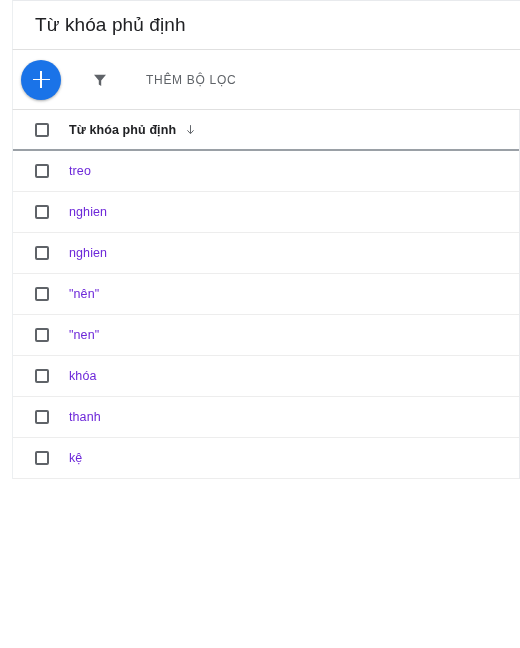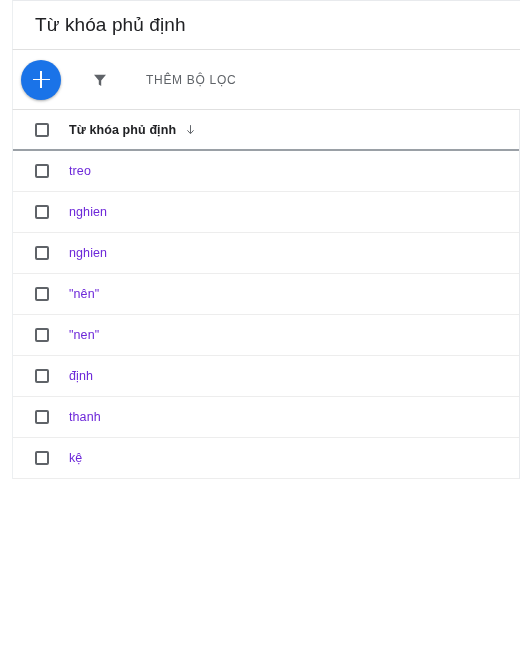--- a/index.html
+++ b/index.html
@@ -232,21 +232,21 @@
         <div class="row">
           <div class="cell-check">
             <span class="checkbox"></span>
           </div>
           <div class="cell-text">"nen"</div>
         </div>
         <div class="row">
           <div class="cell-check">
             <span class="checkbox"></span>
           </div>
-          <div class="cell-text">định</div>
+          <div class="cell-text">khóa</div>
         </div>
         <div class="row">
           <div class="cell-check">
             <span class="checkbox"></span>
           </div>
           <div class="cell-text">thanh</div>
         </div>
         <div class="row">
           <div class="cell-check">
             <span class="checkbox"></span>

